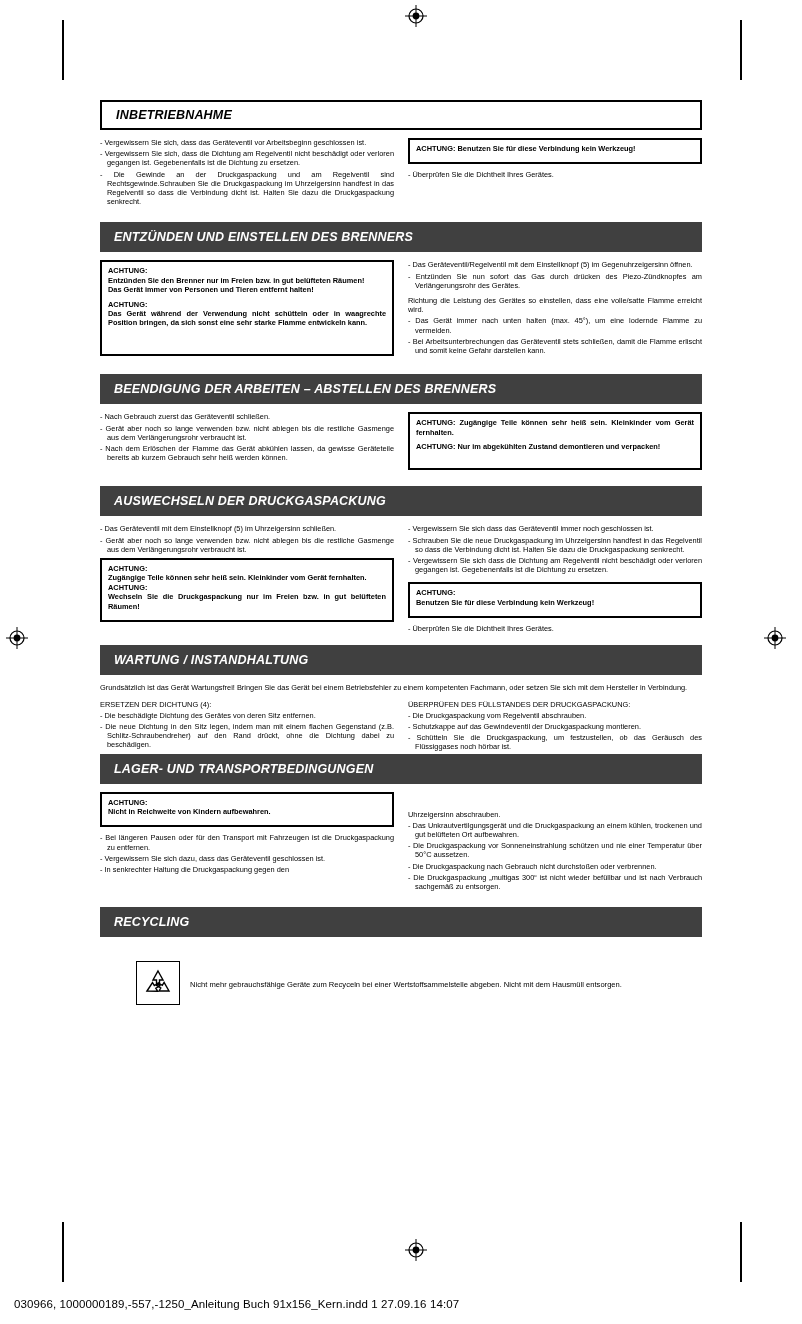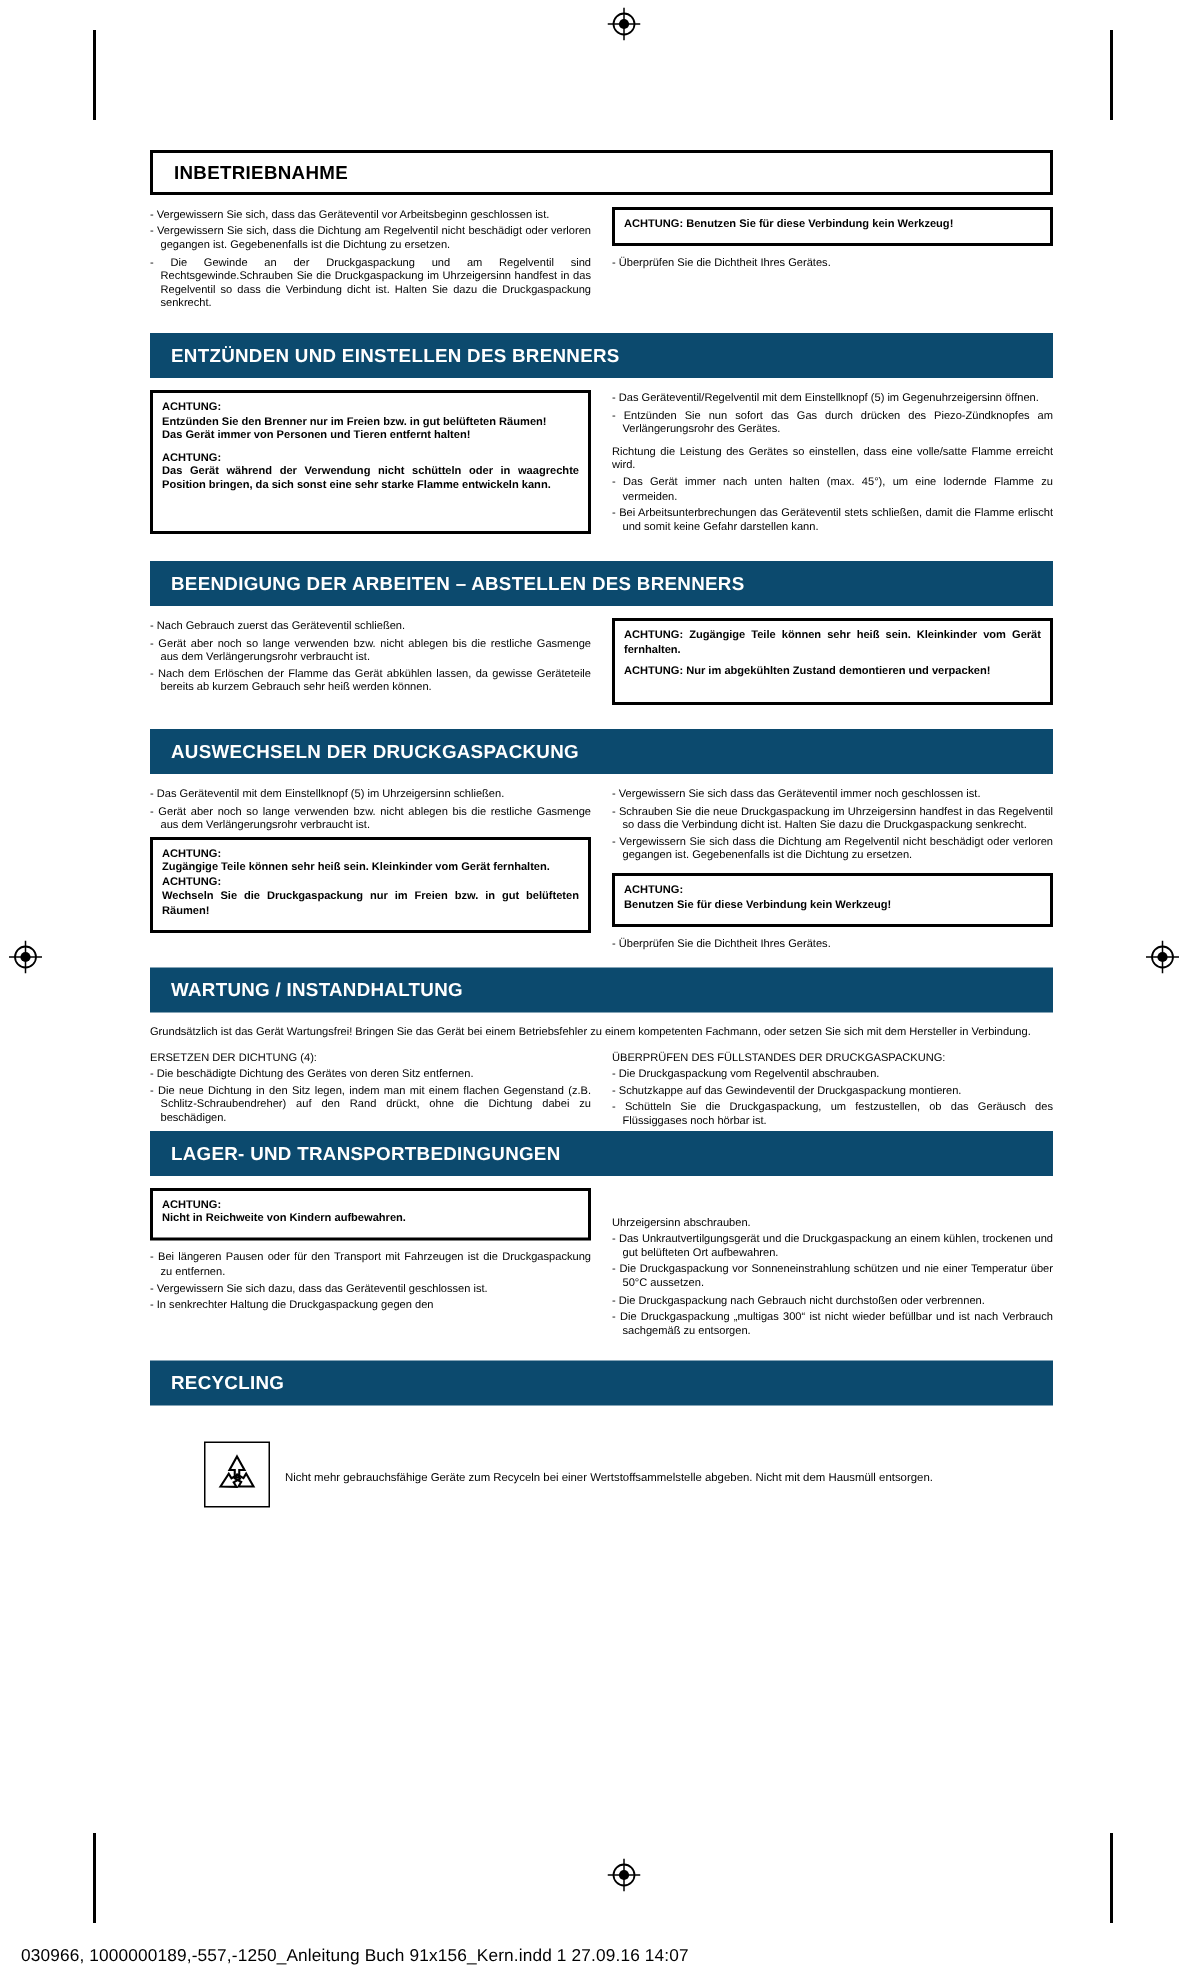--- a/index.html
+++ b/index.html
@@ -32,33 +32,34 @@
   .page {
     position: absolute;
     left: 100px;
     top: 100px;
     width: 602px;
     height: 1060px;
   }
 
   
   .sec-head {
-    background: #0c4a6e;
+    background: #404040;
     height: 30px;
     display: flex;
     align-items: center;
     padding-left: 14px;
     box-sizing: border-box;
     margin-bottom: 8px;
   }
   .sec-head span {
     font-weight: bold;
     font-size: 12.5px;
     letter-spacing: 0.2px;
     color: #ffffff;
+    font-style: italic;
   }
   .sec-head.first {
     background: #ffffff;
     border: 2px solid #000000;
     height: 30px;
   }
   .sec-head.first span {
     color: #000000;
   }
 

